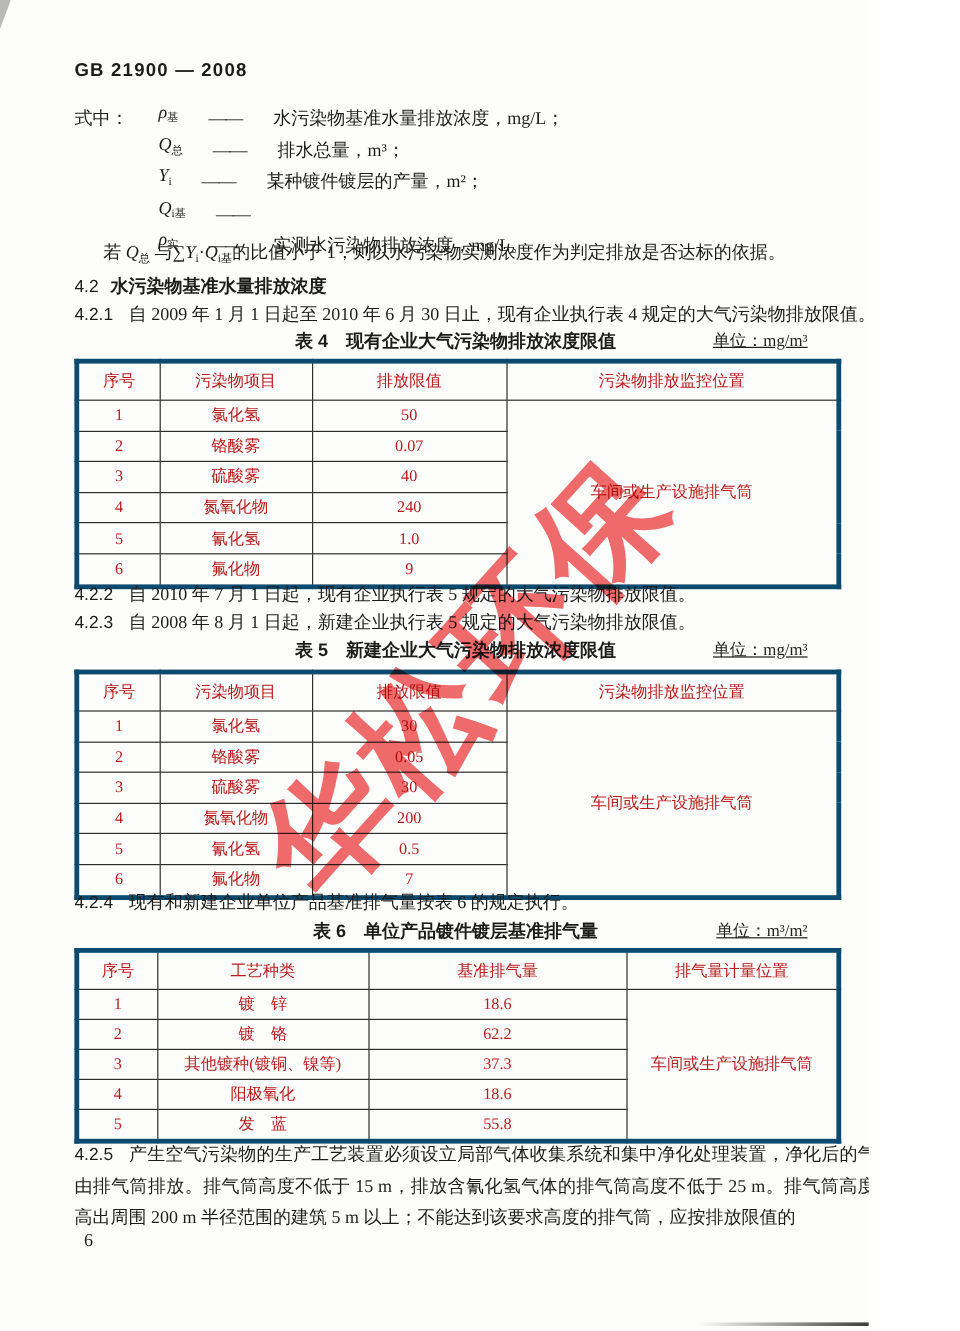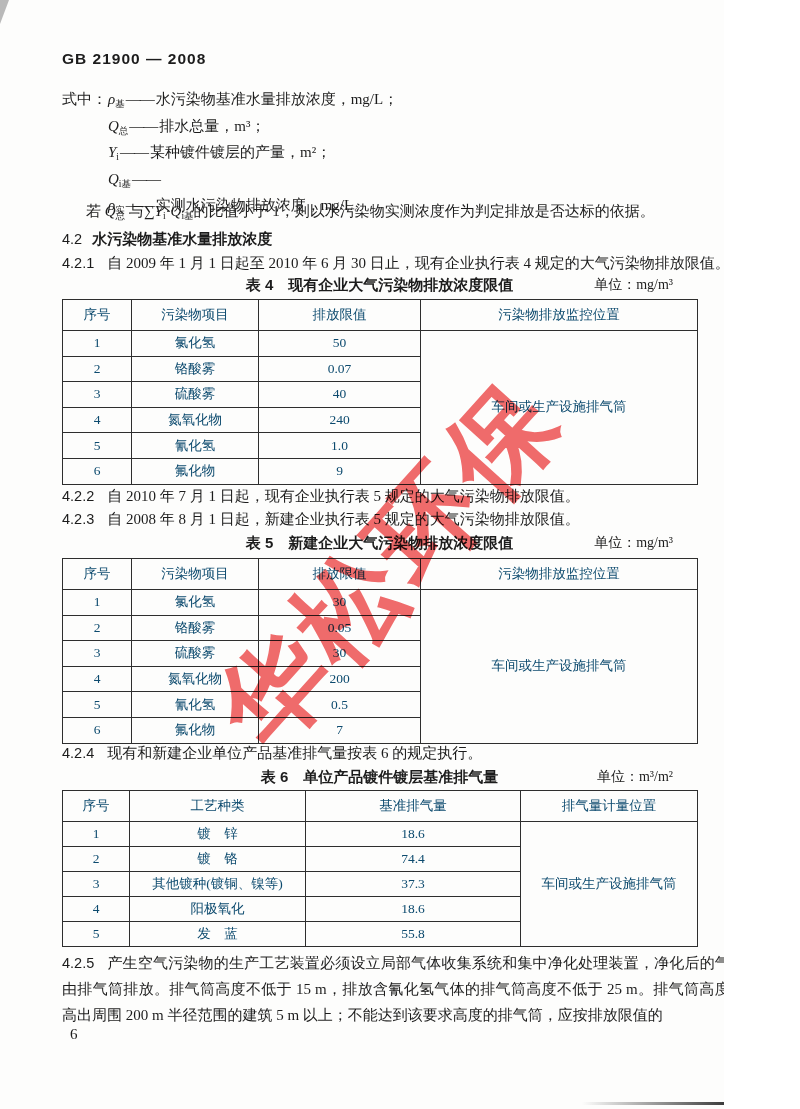--- a/index.html
+++ b/index.html
@@ -13,21 +13,21 @@
   }
   .abs{position:absolute;}
   
   .std-code{
     left:62px;top:50px;
     font-family:"Liberation Sans","DejaVu Sans",sans-serif;
     font-weight:bold;font-size:15.5px;letter-spacing:1px;
   }
   
   .defs{left:62px;top:86px;width:680px;font-size:15px;}
-  .def-row{display:flex;align-items:flex-start;height:26.5px;line-height:26.5px;white-space:nowrap;}
+  .def-row{display:flex;align-items:flex-end;height:26.5px;line-height:26.5px;white-space:nowrap;gap:24px;}
   .def-intro{display:inline-block;width:46px;}
   .sym{font-style:italic;font-family:"Liberation Serif",serif;}
   sub{font-size:9.5px;vertical-align:-3px;letter-spacing:0;}
   .dash{letter-spacing:-1px;padding:0 2px 0 1px;}
   .note-line{left:62px;top:200px;width:690px;font-size:15px;line-height:22px;text-indent:24px;white-space:nowrap;}
   
   .para{left:62px;width:683px;font-size:15px;line-height:26px;}
   .num{
     font-family:"Liberation Sans","DejaVu Sans",sans-serif;
     font-weight:normal;margin-right:13px;font-size:14.5px;
@@ -35,29 +35,29 @@
   .h42{top:226px;font-family:"Liberation Sans","DejaVu Sans",sans-serif;font-weight:bold;font-size:15px;}
   .h42 .num{margin-right:10px;}
   .p421{top:250px;}
   .p422{top:483px;}
   .p423{top:506px;}
   .p424{top:740px;}
   .p425{top:950px;text-align:justify;}
   
   .tbl-caption{left:62px;width:635px;height:26px;line-height:26px;text-align:center;}
   .cap-title{font-family:"Liberation Sans","DejaVu Sans",sans-serif;font-weight:bold;font-size:15px;}
-  .cap-unit{position:absolute;right:24px;top:0;font-size:14px;font-weight:normal;}
+  .cap-unit{position:absolute;right:24px;top:0;font-size:14px;font-weight:normal;text-decoration:underline;}
   .cap4{top:272px;}
   .cap5{top:530px;}
   .cap6{top:764px;}
   
   table.tbl{
     border-collapse:collapse;table-layout:fixed;
-    width:635px;font-size:13.5px;color:#0c4a6e;
-    border:1px solid #0c4a6e;
+    width:635px;font-size:13.5px;color:#b91c1c;
+    border:4px solid #0c4a6e;
   }
   .tbl th,.tbl td{
     border:1px solid #2e2e2e;text-align:center;vertical-align:middle;
     font-weight:normal;padding:0;overflow:hidden;
   }
   .tbl th{height:30px;}
   .t45 td{height:24.6px;}
   .t6 td{height:24px;}
   .tb4{left:62px;top:299px;}
   .tb5{left:62px;top:558px;}
@@ -275,21 +275,21 @@
     </tr>
     <tr>
       <td>1</td>
       <td>镀　锌</td>
       <td>18.6</td>
       <td rowspan="5">车间或生产设施排气筒</td>
     </tr>
     <tr>
           <td>2</td>
           <td>镀　铬</td>
-          <td>74.4</td>
+          <td>62.2</td>
         </tr>
     <tr>
           <td>3</td>
           <td>其他镀种(镀铜、镍等)</td>
           <td>37.3</td>
         </tr>
     <tr>
           <td>4</td>
           <td>阳极氧化</td>
           <td>18.6</td>

